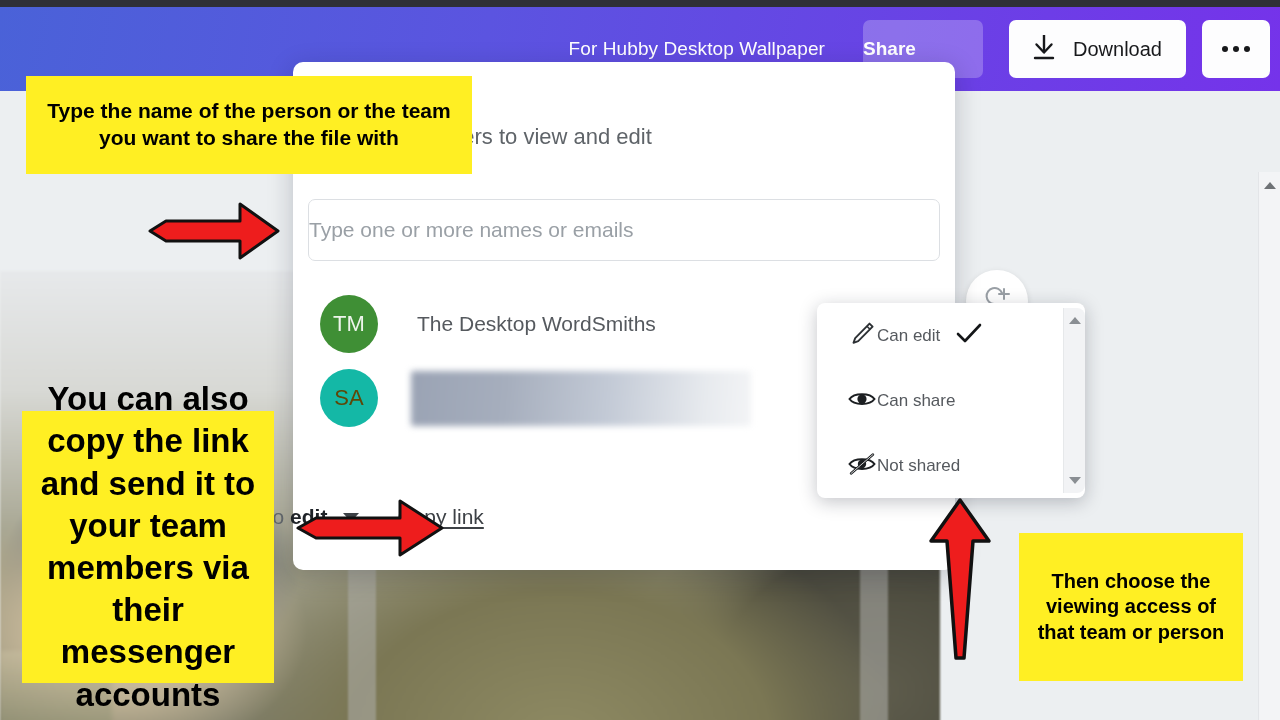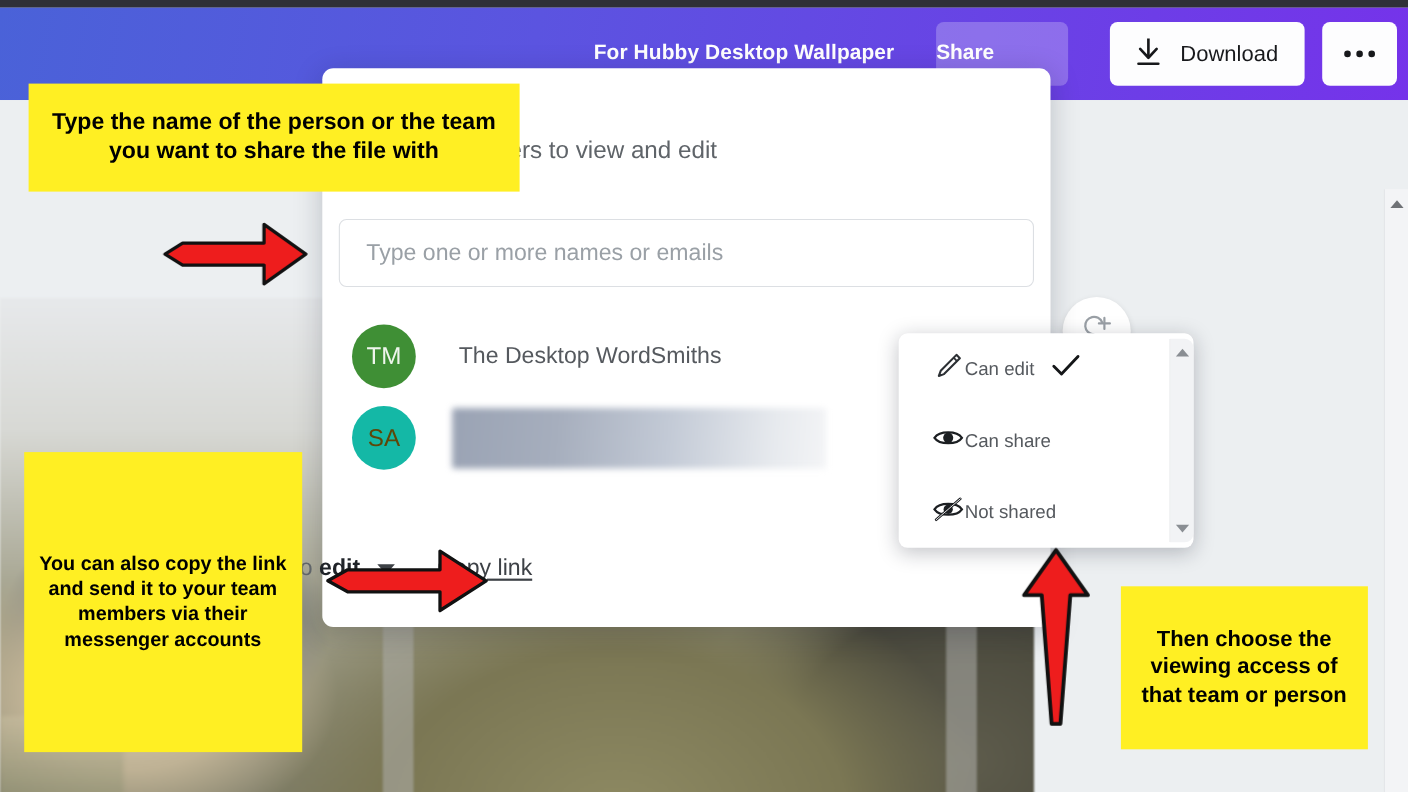--- a/index.html
+++ b/index.html
@@ -18,34 +18,34 @@
   }
 
   
   .toolbar {
     position: absolute; left: 0; top: 7px; width: 1280px; height: 84px;
     background: linear-gradient(100deg, #4a62d8 0%, #5b54e0 38%, #7533ea 100%);
     display: flex; align-items: center; justify-content: flex-end;
     padding-right: 10px;
   }
   .doc-title {
-    color: #ffffff; font-size: 19px; font-weight: bold;
+    color: #ffffff; font-size: 19px; font-weight: normal;
     letter-spacing: .1px; margin-right: 38px; white-space: nowrap;
   }
   .btn-share {
     background: rgba(255,255,255,.24);
     color: #fff; font-size: 19px; font-weight: bold;
     border-radius: 7px; height: 58px; min-width: 120px;
     display: flex; align-items: center; 
     margin-right: 26px;
   }
   .btn-download {
     background: #fdfdfe; border-radius: 7px; height: 58px;
     display: flex; align-items: center; gap: 16px;
-    padding: 0 24px 0 22px; margin-right: 16px; margin-left: 12px;
+    padding: 0 24px 0 22px; margin-right: 16px;
   }
   .btn-download .label { font-size: 20px; color: #18191c; font-weight: 400; }
   .btn-more {
     background: #fdfdfe; border-radius: 7px; height: 58px; width: 68px;
     display: flex; align-items: center; justify-content: center;
   }
   .dots { display: flex; gap: 5px; }
   .dots i { width: 6px; height: 6px; border-radius: 50%; background: #17181b; display: block; }
 
   
@@ -102,21 +102,21 @@
     box-shadow: 0 6px 26px rgba(20,25,40,.22);
     overflow: hidden;
   }
   .dialog-sub {
     position: absolute; left: 36px; top: 62px; right: 24px;
     font-size: 22px; color: #5f6469; white-space: nowrap;
   }
   .name-input {
     position: absolute; left: 15px; top: 137px; width: 632px; height: 62px;
     border: 1px solid #dcdfe3; border-radius: 7px;
-    display: flex; align-items: center; padding-left: 24px;
+    display: flex; align-items: center; 
   }
   .name-input .ph { font-size: 21px; color: #9aa0a6; }
 
   .people-list { position: absolute; left: 15px; top: 225px; width: 632px; }
   .person-row {
     display: flex; align-items: center; height: 74px; padding-left: 12px;
   }
   .avatar {
     width: 58px; height: 58px; border-radius: 50%;
     display: flex; align-items: center; justify-content: center;
@@ -172,21 +172,21 @@
   .perm-scrollbar .dn { bottom: 9px; border-top: 7px solid #8a8e93; }
 
   
   .callout {
     position: absolute; background: #ffef23; color: #000;
     font-weight: bold; text-align: center; line-height: 1.28;
     padding: 8px 10px;
   }
   #callout-1 { left: 26px; top: 76px;  width: 446px; height: 98px; font-size: 21px;
                display: flex; align-items: center; justify-content: center; }
-  #callout-2 { left: 22px; top: 411px; width: 252px; height: 272px; font-size: 18px;
+  #callout-2 { left: 22px; top: 411px; width: 252px; height: 272px; font-size: 33px;
                display: flex; align-items: center; justify-content: center; }
   #callout-3 { left: 1019px; top: 533px; width: 224px; height: 148px; font-size: 20px;
                display: flex; align-items: center; justify-content: center; }
 
   
   .arrow { position: absolute; }
   #arrow-1 { left: 148px; top: 200px; width: 132px; height: 62px; }
   #arrow-2 { left: 296px; top: 497px; width: 148px; height: 62px; }
   #arrow-3 { left: 928px; top: 497px; width: 64px; height: 164px; }
 </style>

